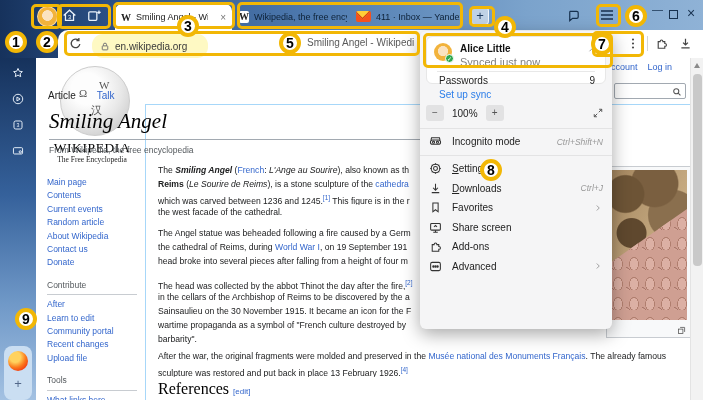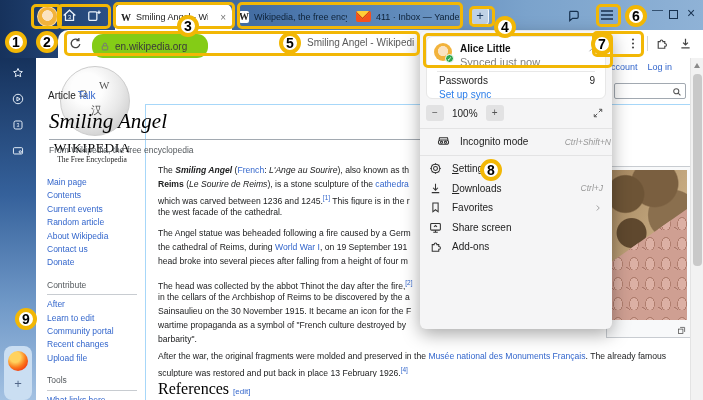--- a/index.html
+++ b/index.html
@@ -27,21 +27,21 @@
   #mailtab .ttl{margin-left:5px;white-space:nowrap;overflow:hidden;}
   #newtab-btn{position:absolute;left:471px;top:7px;width:18px;height:18px;border-radius:4px;
     background:rgba(255,255,255,.55);border:1px solid rgba(255,255,255,.8);color:#1d3a5f;
     font-size:13px;line-height:15px;text-align:center;}
   #win-min{position:absolute;left:652px;top:3px;color:#17314f;font-size:11px;}
   #win-max{position:absolute;left:669px;top:10px;width:9px;height:9px;border:1.3px solid #17314f;}
   #win-close{position:absolute;left:687px;top:5px;color:#17314f;font-size:14px;}
   
   #addressbar{position:absolute;left:58px;top:30px;width:645px;height:28px;background:#fff;
     border-radius:10px 0 0 0;}
-  #url-pill{position:absolute;left:34px;top:4px;height:20px;width:116px;background:#84cc16;
+  #url-pill{position:absolute;left:34px;top:4px;height:20px;width:116px;background:#fef9c3;
     border-radius:11px;display:flex;align-items:center;padding:12px 8px;font-size:10px;color:#3a3a3a;}
   #page-title-url{position:absolute;left:249px;top:7px;font-size:10px;color:#5a5a5a;white-space:nowrap;}
   
   #bsidebar{position:absolute;left:0;top:58px;width:36px;height:342px;
     background:linear-gradient(180deg,#16325c 0%,#35619b 40%,#7099c8 72%,#a3c1e2 100%);}
   #bsidebar .sic{position:absolute;left:11px;}
   #side-tile{position:absolute;left:4px;top:288px;width:28px;height:54px;background:#cadef2;border-radius:8px;}
   #ylogo{position:absolute;left:4px;top:5px;width:20px;height:20px;border-radius:50%;
     background:radial-gradient(circle at 36% 30%,#ffd25e 0 28%,#fb7a1d 55%,#ef2c10 85%);}
   #side-plus{position:absolute;left:8px;top:32px;width:12px;height:12px;color:#53688a;font-size:13px;line-height:12px;text-align:center;}
@@ -57,21 +57,21 @@
     font-family:"Liberation Serif",serif;font-size:7.5px;color:#222;}
   #wiki-nav{position:absolute;left:11px;top:118px;width:96px;font-size:8.5px;line-height:13.4px;}
   #wiki-nav a{color:#36c;display:block;text-decoration:none;}
   #wiki-nav .nav-header{color:#54595d;margin-top:9px;padding-bottom:2px;border-bottom:1px solid #c8ccd1;
     width:90px;margin-bottom:3px;}
   #contentcol{position:absolute;left:109px;top:46px;width:545px;height:296px;border-left:1px solid #a7d7f9;border-top:1px solid #a7d7f9;background:#fff;}
   #personal{position:absolute;right:18px;top:4px;font-size:9px;color:#36c;display:flex;gap:10px;white-space:nowrap;}
   #searchbox{position:absolute;left:578px;top:25px;width:72px;height:16px;border:1px solid #a2a9b1;
     border-radius:2px;background:#fff;}
   #searchbox svg{position:absolute;right:2px;top:2px;}
-  #pagetabs{position:absolute;left:12px;top:32px;font-size:10px;display:flex;gap:2px;}
+  #pagetabs{position:absolute;left:12px;top:32px;font-size:10px;display:flex;gap:21px;}
   #pagetabs .active{color:#222;}
   #pagetabs .blue{color:#36c;}
   #article-title{position:absolute;left:13px;top:51px;width:528px;
     font-family:"Liberation Serif",serif;font-style:italic;font-size:21px;color:#000;
     border-bottom:1px solid #a2a9b1;padding-bottom:5px;}
   #article-sub{position:absolute;left:13px;top:87px;font-size:8.5px;color:#54595d;}
   .para{position:absolute;left:158px;width:265px;font-size:8.6px;line-height:14px;color:#202122;}
   .para.wide{width:533px;}
   .para .ln{white-space:nowrap;overflow:hidden;height:14px;}
   .para .b{font-weight:bold;}.para .i{font-style:italic;}
@@ -98,21 +98,21 @@
   #scrollbar{position:absolute;left:654px;top:0;width:13px;height:342px;background:#f2f2f2;border-left:1px solid #e3e3e3;}
   #sb-up{position:absolute;left:3px;top:5px;width:0;height:0;border-left:3.5px solid transparent;
     border-right:3.5px solid transparent;border-bottom:5px solid #8a8a8a;}
   #sb-thumb{position:absolute;left:1.5px;top:16px;width:9px;height:192px;background:#c9c9c9;border-radius:4px;}
   
   .tool{position:absolute;top:36px;color:#333;}
   #toolbar-sep{position:absolute;left:647px;top:36px;width:1px;height:15px;background:#d5d5d5;}
   
   #menu{position:absolute;left:420px;top:31px;width:192px;height:298px;background:#f5f5f6;
     border-radius:6px;box-shadow:0 5px 18px rgba(0,0,0,.35);z-index:50;font-size:10px;color:#222;}
-  #profile-card{position:absolute;left:6px;top:5px;width:180px;height:63px;background:#fff;
+  #profile-card{position:absolute;left:6px;top:5px;width:180px;height:48px;background:#fff;
     border:1px solid #e7e7e7;border-radius:6px;}
   #profile-avatar{position:absolute;left:7px;top:6px;width:18px;height:18px;border-radius:50%;
     background:radial-gradient(circle at 50% 45%,#fbe3c0 0 36%,#f2b33c 40% 100%);}
   #profile-badge{position:absolute;left:18px;top:17px;width:9px;height:9px;border-radius:50%;background:#2fa84f;
     color:#fff;font-size:6px;line-height:9px;text-align:center;border:1px solid #fff;}
   #profile-name{position:absolute;left:33px;top:6px;font-weight:bold;font-size:10px;color:#111;}
   #profile-status{position:absolute;left:33px;top:19px;font-size:11px;color:#808080;}
   #profile-chevron{position:absolute;right:8px;top:8px;}
   #card-div{position:absolute;left:10px;right:10px;top:34px;height:1px;background:#e8e8e8;}
   #pw-row{position:absolute;left:12px;right:10px;top:38px;display:flex;}
@@ -120,21 +120,21 @@
   #zoom-row{position:absolute;left:6px;top:73px;right:8px;height:18px;display:flex;align-items:center;}
   .zbtn{width:18px;height:16px;background:#e2e2e3;border-radius:3px;text-align:center;line-height:15px;color:#555;}
   #zoom-val{margin:0 8px;}
   #zoom-expand{margin-left:auto;}
   .mdiv{position:absolute;left:0;width:192px;height:1px;background:#e3e3e4;}
   .mrow{display:flex;align-items:center;height:19.5px;padding:0 9px 0 8px;}
   .mrow .micon{width:15px;height:15px;margin-right:9px;flex:none;}
   .mrow .sp{flex:1;}
   .mrow .acc{color:#999;font-size:8.5px;white-space:nowrap;display:flex;align-items:center;font-style:italic;}
   .yid-c{display:inline-block;width:7px;height:7px;border:1px solid #999;border-radius:50%;margin:0 1px;}
-  #incog-row{position:absolute;left:8px;top:101px;width:192px;align-items:center;}
+  #incog-row{position:absolute;left:0;top:101px;width:192px;align-items:center;}
   #menu-items{position:absolute;left:0;top:128px;width:192px;}
   u{text-decoration:underline;}
   
   .ann-circle{position:absolute;width:22px;height:22px;border:4px solid #f2b705;border-radius:50%;
     background:#fff;display:flex;align-items:center;justify-content:center;
     font-weight:bold;font-size:14px;color:#000;z-index:120;transform:translate(-50%,-50%);}
   .ann-box{position:absolute;border:3px solid #f2b705;border-radius:5px;z-index:110;pointer-events:none;}
   svg{display:block;}
 </style>
 </head>
@@ -436,20 +436,37 @@
         </div>
         <div class="mrow">
           <span class="micon">
             <svg width="15" height="15" viewBox="0 0 16 16" fill="none" stroke="#333" stroke-width="1.1">
               <path d="M4.5 6h2c0-1 .6-1.8 1.5-1.8S9.5 5 9.5 6h2v2c1 0 1.8.6 1.8 1.5S12.5 11 11.5 11v2h-7z"></path>
             </svg>
           </span>
           <span>Add-ons</span>
           <span class="sp"></span>
           <span class="acc"></span>
+        </div>
+        <div class="mrow">
+          <span class="micon">
+            <svg width="15" height="15" viewBox="0 0 16 16" fill="none" stroke="#333" stroke-width="1.1">
+              <rect x="2.8" y="3.6" width="10.4" height="8.8" rx="1.6"></rect>
+              <circle cx="5.8" cy="8" r=".7" fill="#333"></circle>
+              <circle cx="8" cy="8" r=".7" fill="#333"></circle>
+              <circle cx="10.2" cy="8" r=".7" fill="#333"></circle>
+            </svg>
+          </span>
+          <span>Advanced</span>
+          <span class="sp"></span>
+          <span class="acc">
+            <svg width="10" height="10" viewBox="0 0 16 16" fill="none" stroke="#999" stroke-width="1.5">
+              <path d="m6 4 4 4-4 4"></path>
+            </svg>
+          </span>
         </div>
       </div>
   </div>
 
   <div id="annotations">
       <div class="ann-circle" style="left: 16px; top: 42px;">1</div>
       <div class="ann-circle" style="left: 47px; top: 42px;">2</div>
       <div class="ann-circle" style="left: 188px; top: 26px;">3</div>
       <div class="ann-circle" style="left: 505px; top: 27px;">4</div>
       <div class="ann-circle" style="left: 290px; top: 43px;">5</div>

